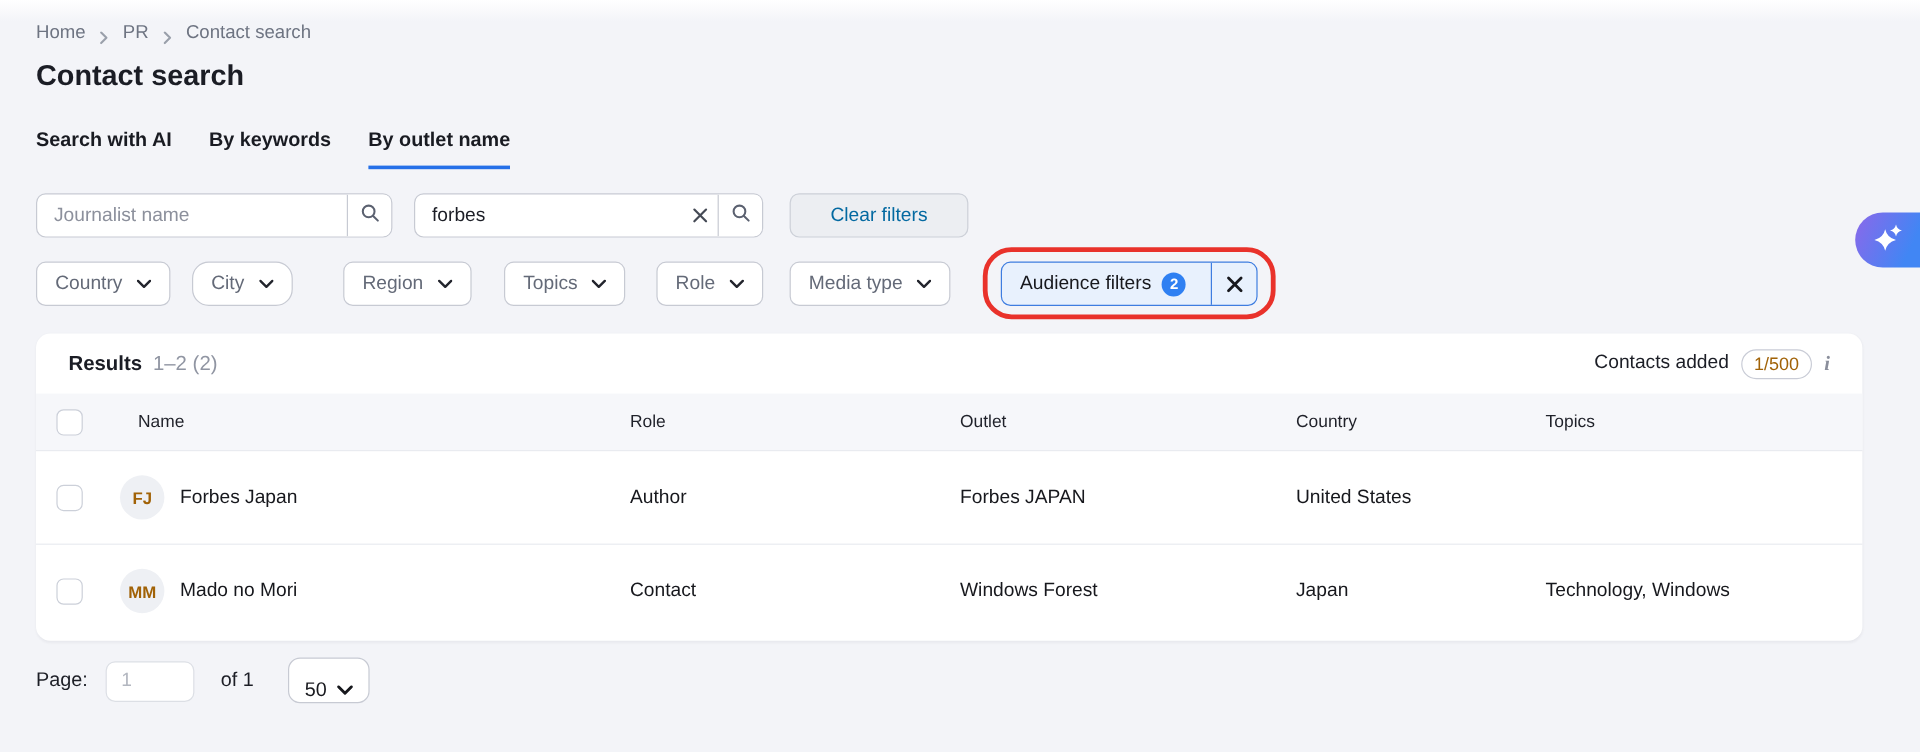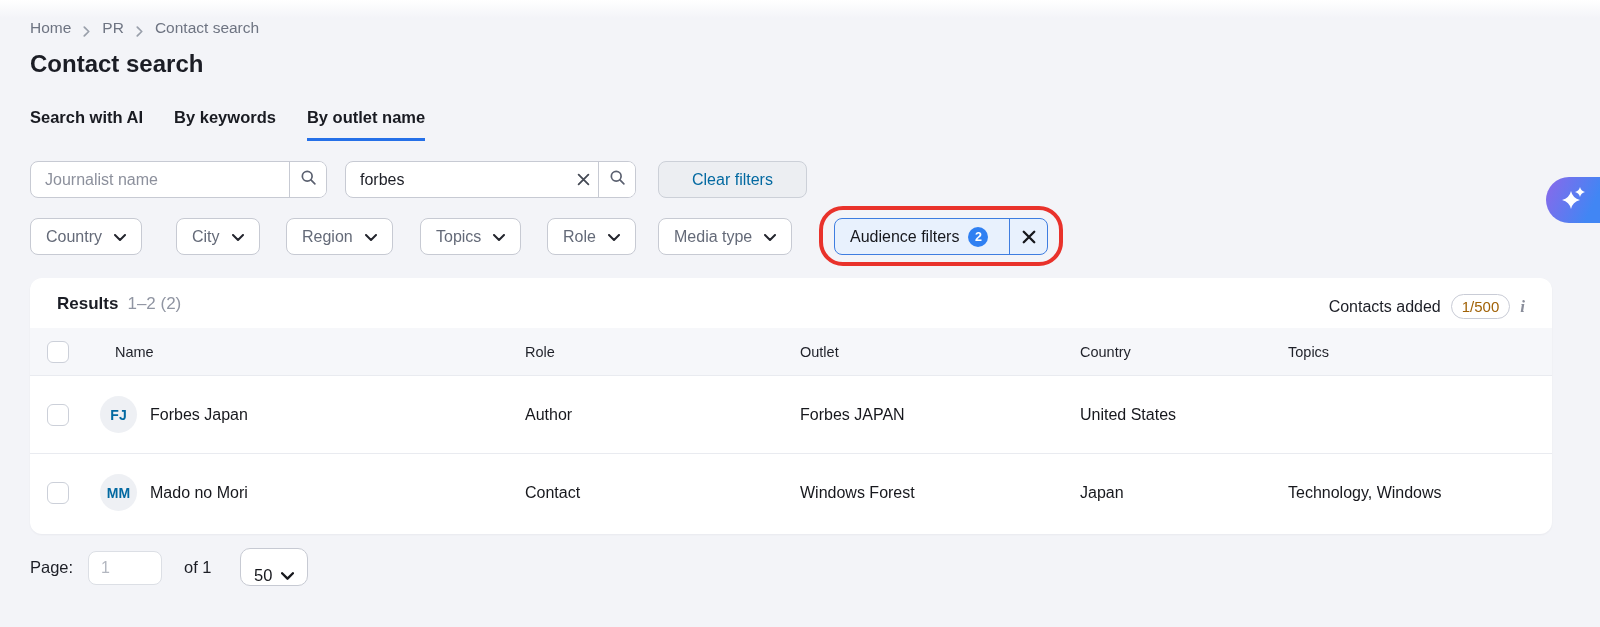--- a/index.html
+++ b/index.html
@@ -60,22 +60,22 @@
 
   
   .ai-btn { left:1546px; top:177px; width:54px; height:46px;
     border-radius:23px 0 0 23px; cursor:pointer;
     background:linear-gradient(115deg,#8b68ea 0%,#4186f4 80%);
     display:flex; align-items:center; }
 
   
   .card { left:30px; top:278px; width:1522px; height:256px; background:#fff;
     border-radius:12px; box-shadow:0 1px 2px rgba(30,35,60,0.05); }
-  .card-header { position:absolute; left:0; top:16px; width:100%; height:50px;
-    display:flex; align-items:flex-start; padding:0 27px; }
+  .card-header { position:absolute; left:0; top:0; width:100%; height:50px;
+    display:flex; align-items:center; padding:0 27px; }
   .results-title { font-size:17px; font-weight:700; color:#1b1d25; }
   .results-range { font-size:17px; color:#9095a2; margin-left:9px; }
   .contacts { margin-left:auto; display:flex; align-items:center; gap:10px; }
   .contacts-label { font-size:16px; color:#1c1e26; }
   .contacts-pill { border:1px solid #c9ccd6; border-radius:999px; padding:3px 10px;
     font-size:15px; color:#a16207; }
   .info-i { font-family:"Liberation Serif", serif; font-style:italic; font-weight:700;
     font-size:17px; color:#8a8e9b; }
 
   .thead { position:absolute; left:0; top:50px; width:100%; height:47px; background:#f6f7fa; }
@@ -87,21 +87,21 @@
   .col-check { left:0; width:56px; justify-content:center; }
   .col-name-h { left:85px; }
   .col-name { left:70px; }
   .col-role { left:495px; }
   .col-outlet { left:770px; }
   .col-country { left:1050px; }
   .col-topics { left:1258px; }
   .checkbox { width:22px; height:22px; background:#fff; border:1.5px solid #ccd0d9;
     border-radius:6px; cursor:pointer; }
   .avatar { width:37px; height:37px; border-radius:50%; background:#eef0f4;
-    color:#0369a1; font-size:14px; font-weight:600;
+    color:#a16207; font-size:14px; font-weight:600;
     display:flex; align-items:center; justify-content:center; margin-right:13px; }
 
   
   .pag-label { left:30px; top:549px; line-height:37px; font-size:16.5px; color:#1c1e26; }
   .pag-input { left:88px; top:551px; width:74px; height:34px; border:1px solid #dcdfe5;
     border-radius:8px; background:#fff; color:#b3b7c0; font-size:16px; padding:0 12px;
     font-family:"Liberation Sans", sans-serif; outline:none; }
   .pag-of { left:184px; top:549px; line-height:37px; font-size:16.5px; color:#1c1e26; }
   .page-size { left:240px; top:548px; height:38px; padding:0 13px; background:#fff;
     border:1px solid #c7cad3; border-radius:10px; display:flex; align-items:flex-end; gap:9px;
@@ -164,21 +164,21 @@
 </div>
 
 <button class="abs clear-filters">Clear filters</button>
 
 <div class="abs pill" style="left:30px;">
   <span>Country</span>
   <span><svg width="12" height="8" viewBox="0 0 12 8">
         <path d="M1 1 L6 6 L11 1" fill="none" stroke="#23252d" stroke-width="2" stroke-linecap="round" stroke-linejoin="round"></path>
       </svg></span>
 </div>
-<div class="abs pill" style="left:176px;">
+<div class="abs pill" style="left:160px;border-radius:14px;">
   <span>City</span>
   <span><svg width="12" height="8" viewBox="0 0 12 8">
         <path d="M1 1 L6 6 L11 1" fill="none" stroke="#23252d" stroke-width="2" stroke-linecap="round" stroke-linejoin="round"></path>
       </svg></span>
 </div>
 <div class="abs pill" style="left:286px;">
   <span>Region</span>
   <span><svg width="12" height="8" viewBox="0 0 12 8">
         <path d="M1 1 L6 6 L11 1" fill="none" stroke="#23252d" stroke-width="2" stroke-linecap="round" stroke-linejoin="round"></path>
       </svg></span>

